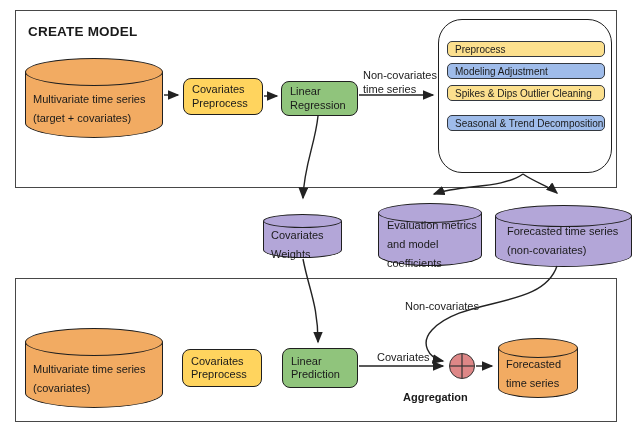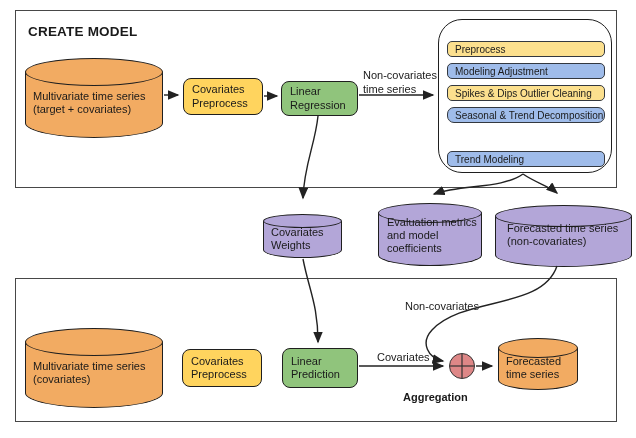--- a/index.html
+++ b/index.html
@@ -26,21 +26,21 @@
   .cyl{position:absolute;}
   .cyl .cbody{
     position:absolute;left:0;right:0;bottom:0;box-sizing:border-box;
     border:1.5px solid #1f1f1f;border-top:none;
   }
   .cyl .ctop{
     position:absolute;left:0;right:0;top:0;box-sizing:border-box;
     border:1.5px solid #1f1f1f;border-radius:50%;
   }
   .cyl .clabel{
-    position:absolute;font-size:11px;line-height:13px;white-space:pre-line;z-index:3;
+    position:absolute;font-size:11px;line-height:19px;white-space:pre-line;z-index:3;
   }
   .cyl.orange .cbody,.cyl.orange .ctop{background:var(--orange);}
   .cyl.purple .cbody,.cyl.purple .ctop{background:var(--purple);}
   
   .pipeline{
     position:absolute;left:438px;top:19px;width:174px;height:154px;
     border:1.6px solid #1f1f1f;border-radius:24px;background:#fff;box-sizing:border-box;z-index:2;
   }
   .pipeline-title{
     position:absolute;top:6px;left:0;right:0;text-align:center;
@@ -85,22 +85,21 @@
   <div class="pbox green" style="left:281px;top:81px;width:77px;height:35px;">Linear
 Regression</div>
 
   <div class="flabel" style="left:363px;top:68px;">Non-covariates
 time series</div>
 
   <div class="pipeline">
     <div class="pstep tone-yellow" style="top:21px;">Preprocess</div>
     <div class="pstep tone-blue" style="top:43px;">Modeling Adjustment</div>
     <div class="pstep tone-yellow" style="top:65px;">Spikes &amp; Dips Outlier Cleaning</div>
-    <div class="pstep tone-blue" style="top:87px;border-radius:7px;">Seasonal &amp; Trend Decomposition</div>
-    <div class="pstep tone-blue" style="top:131px;">Trend Modeling</div>
+    <div class="pstep tone-blue" style="top:95px;">Seasonal &amp; Trend Decomposition</div>
   </div>
 
   <div class="cyl purple" style="left:263px;top:214px;width:79px;height:44px;">
     <div class="cbody" style="top:7px;border-radius:0 0 50% 50% / 0 0 8px 8px;"></div>
     <div class="ctop" style="height:14px;"></div>
     <div class="clabel" style="left:8px;top:12px;">Covariates
 Weights</div>
   </div>
 
   <div class="cyl purple" style="left:378px;top:203px;width:104px;height:63px;">
@@ -130,21 +129,21 @@
 
   <div class="pbox green" style="left:282px;top:348px;width:76px;height:40px;">Linear
 Prediction</div>
 
   <div class="flabel" style="left:405px;top:299px;">Non-covariates</div>
   <div class="flabel" style="left:377px;top:350px;">Covariates</div>
   <div class="flabel" style="left:403px;top:390px;font-weight:bold;">Aggregation</div>
 
   <div class="agg"></div>
 
-  <div class="cyl orange" style="left:498px;top:338px;width:80px;height:52px;">
+  <div class="cyl orange" style="left:498px;top:338px;width:80px;height:60px;">
     <div class="cbody" style="top:10px;border-radius:0 0 50% 50% / 0 0 10px 10px;"></div>
     <div class="ctop" style="height:20px;"></div>
     <div class="clabel" style="left:8px;top:17px;">Forecasted
 time series</div>
   </div>
 
   <svg class="connectors" width="636" height="438" viewBox="0 0 636 438">
     <defs>
       <marker id="ah" markerWidth="9" markerHeight="7" refX="7.5" refY="3.5" orient="auto">
         <path d="M0,0 L8.5,3.5 L0,7 Z" fill="#222"></path>

